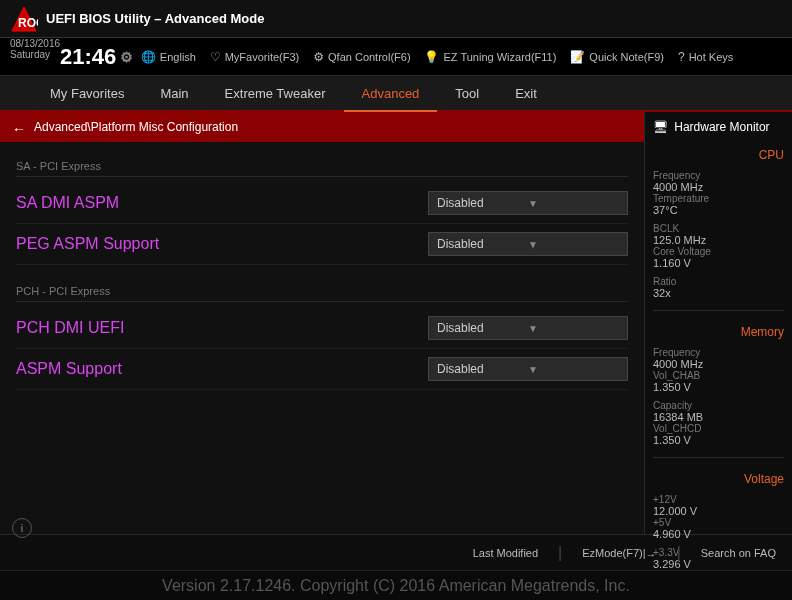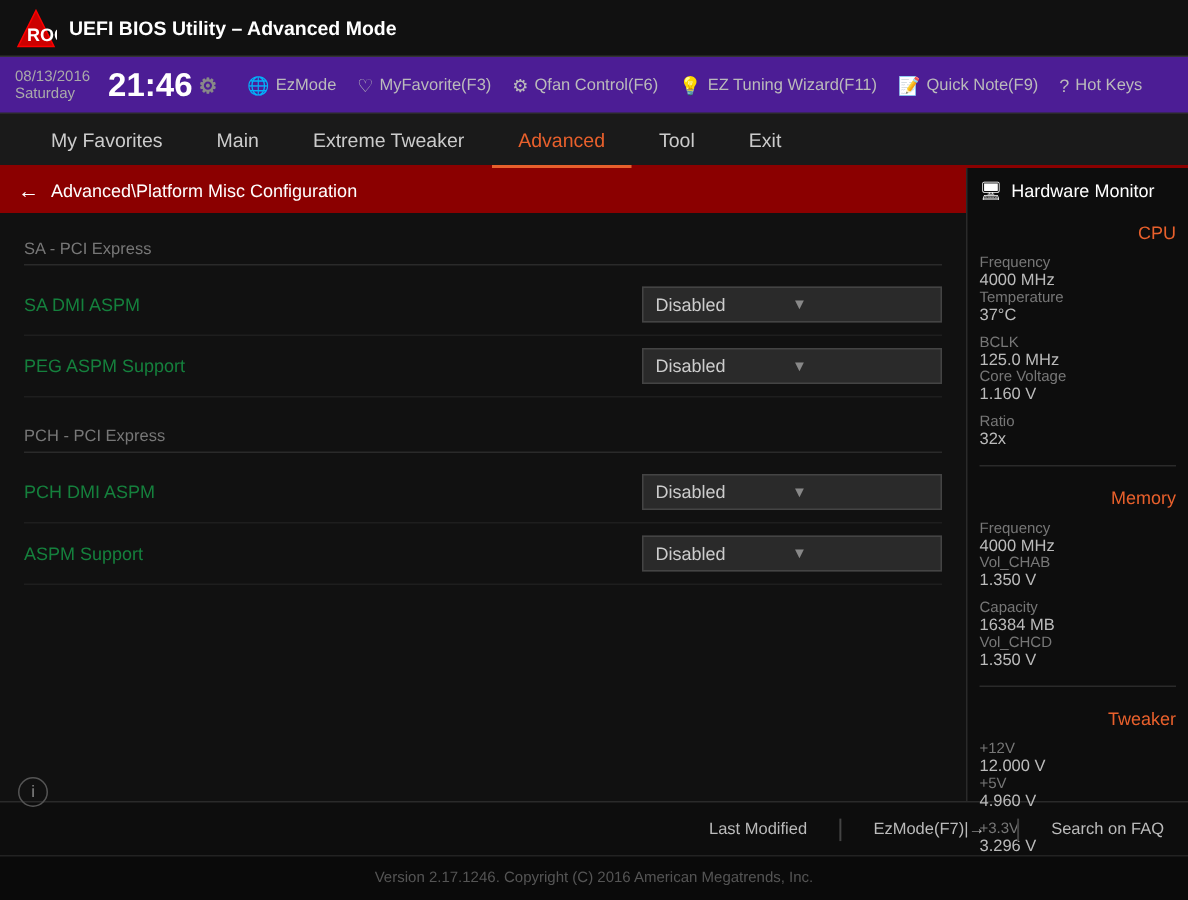--- a/index.html
+++ b/index.html
@@ -30,26 +30,25 @@
       font-size: 13px;
       font-weight: bold;
     }
     .rog-logo {
       width: 28px;
       height: 28px;
     }
 
     
     .time-bar {
-      background: #4c1d95;
+      background: #000000;
       height: 38px;
       display: flex;
-      align-items: center;
       padding: 0 10px;
-      gap: 12px;
+      gap: 0;
       border-bottom: 1px solid #2a2a2a;
     }
     .time-section {
       display: flex;
       flex-direction: column;
       color: #aaa;
       font-size: 10px;
     }
     .time-big {
       font-size: 22px;
@@ -79,21 +78,21 @@
       cursor: pointer;
     }
     .nav-icon { font-size: 12px; }
 
     
     .main-nav {
       background: #1a1a1a;
       height: 36px;
       display: flex;
       align-items: flex-end;
-      padding: 0 16px;
+      padding: 0 32px;
       gap: 0;
       border-bottom: 2px solid #8b0000;
     }
     .nav-item {
       padding: 0 18px;
       height: 36px;
       display: flex;
       align-items: center;
       font-size: 13px;
       color: #ccc;
@@ -149,22 +148,22 @@
       margin-bottom: 6px;
     }
     .setting-row {
       display: flex;
       align-items: center;
       justify-content: space-between;
       padding: 8px 0;
       border-bottom: 1px solid #1e1e1e;
     }
     .setting-label {
-      font-size: 12px;
-      color: #15803d;
+      font-size: 16px;
+      color: #d946ef;
     }
     .setting-select {
       display: flex;
       align-items: center;
       background: #2a2a2a;
       border: 1px solid #444;
       padding: 4px 8px;
       width: 200px;
       font-size: 12px;
       color: #ccc;
@@ -248,21 +247,21 @@
       font-size: 16px;
     }
 
     
     .footer {
       background: #0a0a0a;
       height: 30px;
       display: flex;
       align-items: center;
       justify-content: center;
-      font-size: 10px;
+      font-size: 16px;
       color: #555;
       border-top: 1px solid #222;
     }
 
     
     .info-icon {
       position: absolute;
       bottom: 62px;
       left: 12px;
       width: 20px;
@@ -295,21 +294,21 @@
     <span>08/13/2016</span>
     <span>Saturday</span>
   </div>
   <div class="time-big">
     <span>21:46</span>
     <span class="gear-icon">⚙</span>
   </div>
   <div class="time-nav">
     <div class="time-nav-item">
       <span class="nav-icon">🌐</span>
-      <span>EzMode</span>
+      <span>English</span>
     </div>
     <div class="time-nav-item">
       <span class="nav-icon">♡</span>
       <span>MyFavorite(F3)</span>
     </div>
     <div class="time-nav-item">
       <span class="nav-icon">⚙</span>
       <span>Qfan Control(F6)</span>
     </div>
     <div class="time-nav-item">
@@ -361,21 +360,21 @@
         <span class="setting-label">PEG ASPM Support</span>
         <div class="setting-select">
           <span>Disabled</span>
           <span class="dropdown-arrow">▼</span>
         </div>
       </div>
 
       <div class="section-label" style="margin-top:12px;">PCH - PCI Express</div>
 
       <div class="setting-row">
-        <span class="setting-label">PCH DMI ASPM</span>
+        <span class="setting-label">PCH DMI UEFI</span>
         <div class="setting-select">
           <span>Disabled</span>
           <span class="dropdown-arrow">▼</span>
         </div>
       </div>
 
       <div class="setting-row">
         <span class="setting-label">ASPM Support</span>
         <div class="setting-select">
           <span>Disabled</span>
@@ -438,21 +437,21 @@
         <div class="hw-value">16384 MB</div>
       </div>
       <div>
         <div class="hw-label">Vol_CHCD</div>
         <div class="hw-value">1.350 V</div>
       </div>
     </div>
 
     <hr class="hw-divider">
 
-    <div class="hw-section-title">Tweaker</div>
+    <div class="hw-section-title">Voltage</div>
     <div class="hw-row">
       <div>
         <div class="hw-label">+12V</div>
         <div class="hw-value">12.000 V</div>
       </div>
       <div>
         <div class="hw-label">+5V</div>
         <div class="hw-value">4.960 V</div>
       </div>
     </div>

